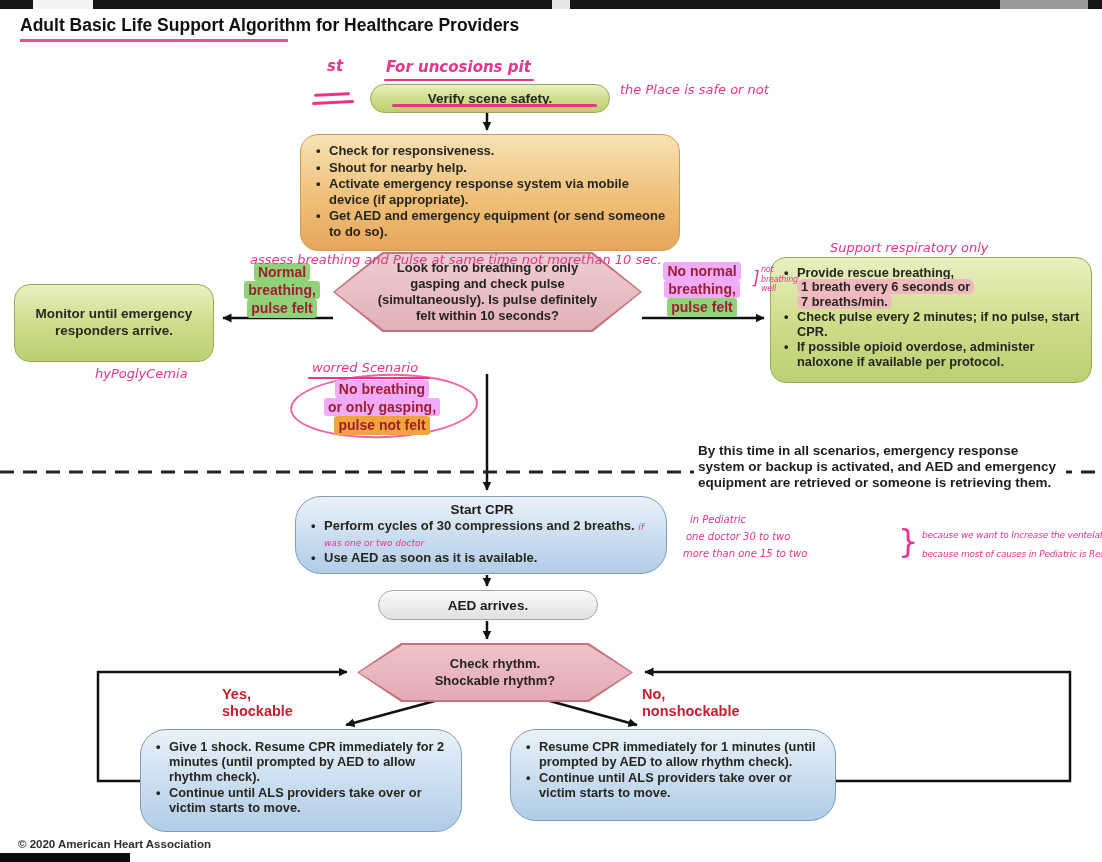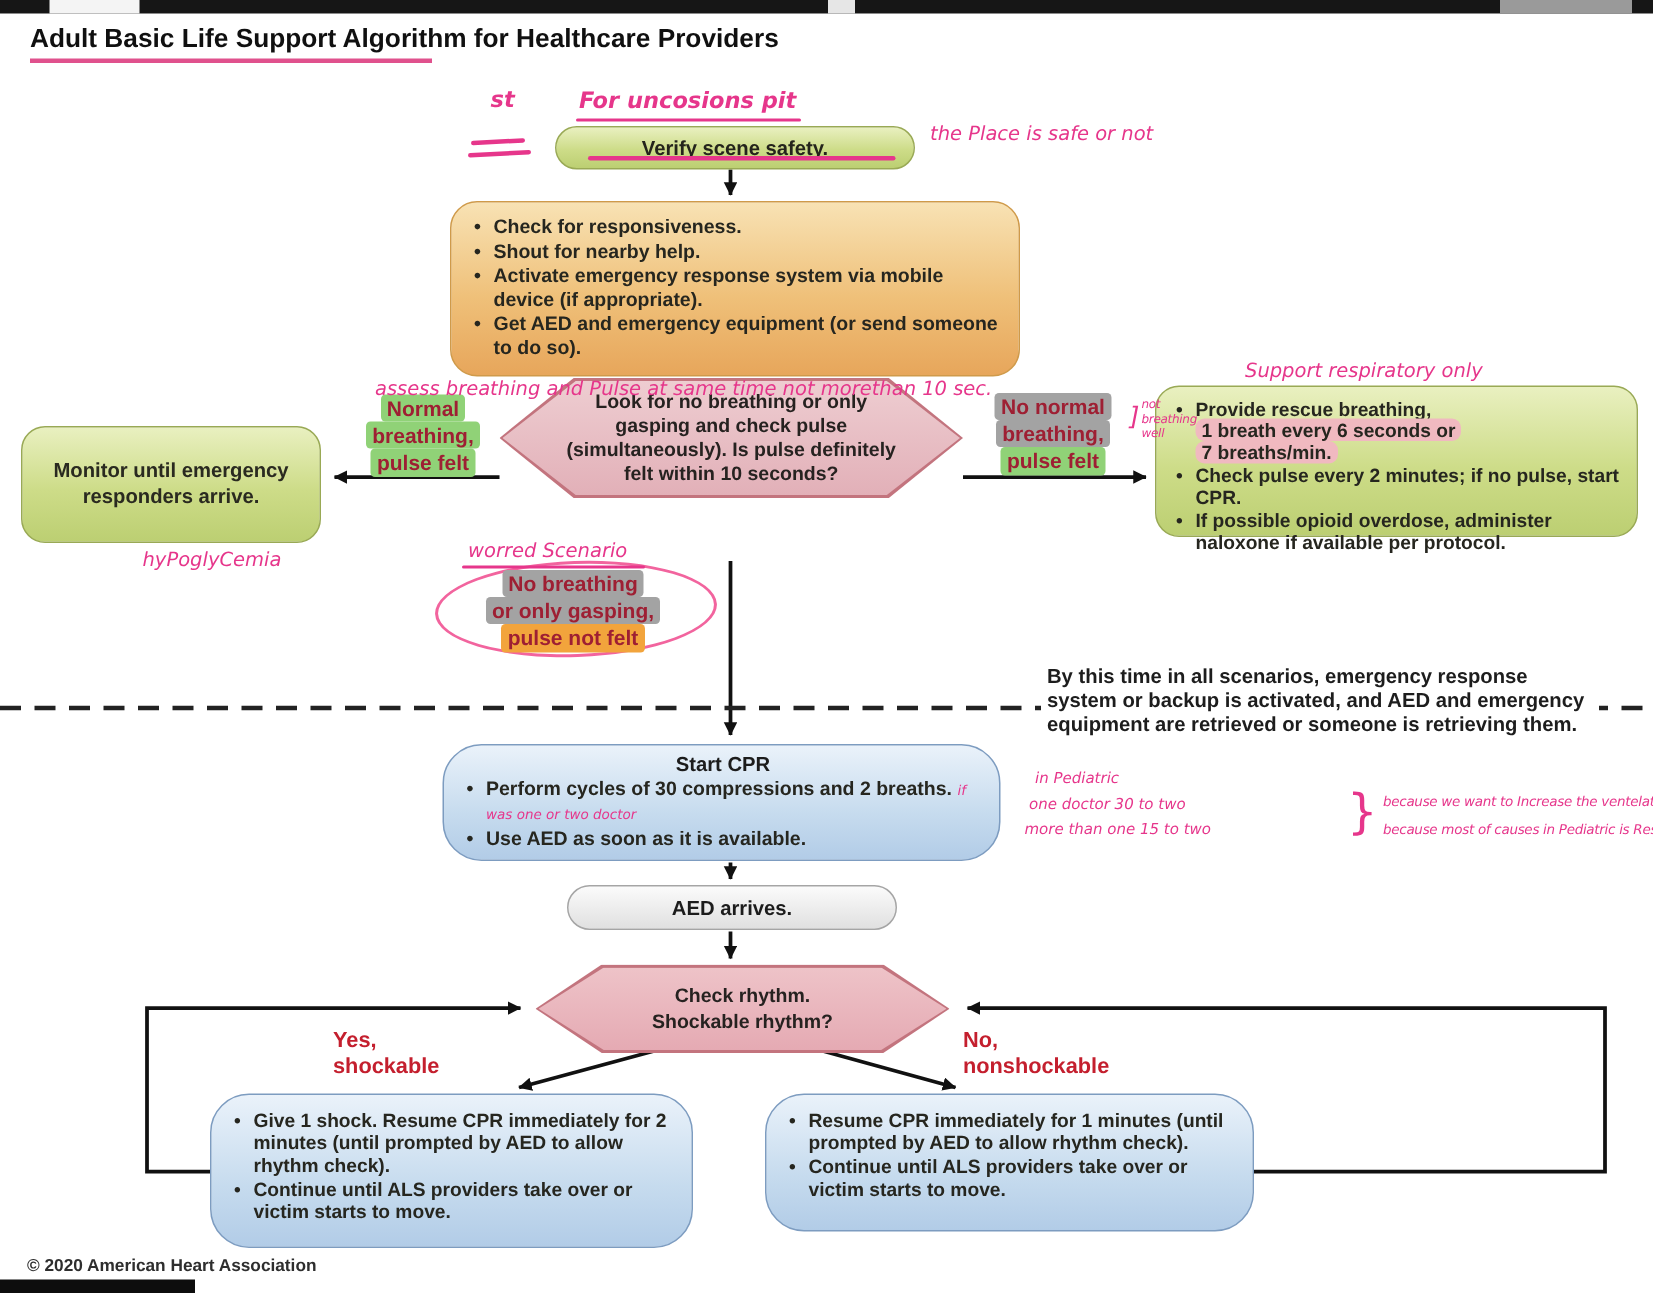--- a/index.html
+++ b/index.html
@@ -39,21 +39,21 @@
   .ctr-text{display:flex;align-items:center;justify-content:center;text-align:center;
             font-weight:700;color:#2a2a20;}
   ul.b{margin:0;padding:0;list-style:none;}
   ul.b li{position:relative;padding-left:14px;font-weight:700;color:#26261f;margin:1px 0;}
   ul.b li::before{content:"\2022";position:absolute;left:1px;top:0;}
   .line{display:block;}
 
   .redlbl{position:absolute;z-index:3;text-align:center;font-weight:800;font-size:14px;
           line-height:1.3;color:#9e1f33;}
   .redlbl span{display:inline-block;padding:0 4px;border-radius:3px;margin:0;}
-  .hl-y{background:#a3a3a3;}
+  .hl-y{background:#f0abfc;}
   .hl-g{background:#90d277;}
   .hl-o{background:#f2a43c;}
   .hl-p{background:#f0b9c0;border-radius:6px;padding:0 4px;}
 
   .branch{position:absolute;z-index:3;font-weight:800;font-size:14.5px;
           line-height:1.2;color:#c41f2e;}
   .ellipse{position:absolute;z-index:3;border:2.5px solid #f2649e;border-radius:50%;
            transform:rotate(-2deg);background:transparent;}
   .note-plain{font-weight:700;font-size:13.5px;line-height:1.18;color:#1d1d1d;background:#ffffff;}
   .hand-inline{font-family:"DejaVu Sans",sans-serif;font-style:italic;color:#e6368b;
@@ -142,21 +142,21 @@
 
   <div class="redlbl" style="left:646px;top:262px;width:112px;">
     <span class="hl-y">No normal</span><br>
     <span class="hl-y">breathing,</span><br>
     <span class="hl-g">pulse felt</span>
   </div>
   <div class="hand" style="left:753px;top:268px;font-size:17px;">]</div>
   <div class="hand hand-xs" style="left:761px;top:265px;width:40px;white-space:normal;line-height:1.2;">not breathing well</div>
 
   <div class="hand hand-md" style="left:830px;top:240px;">Support respiratory only</div>
-  <div class="node green-grad green-round" style="left:770px;top:257px;width:322px;height:101px;padding:7px 8px 4px 12px;">
+  <div class="node green-grad green-round" style="left:770px;top:257px;width:322px;height:126px;padding:7px 8px 4px 12px;">
     <ul class="b" style="font-size:12.8px;line-height:1.13;">
       <li>
         <span class="line">Provide rescue breathing,</span>
         <span class="line"><span class="hl-p">1 breath every 6 seconds or</span></span>
         <span class="line"><span class="hl-p">7 breaths/min.</span></span>
       </li>
       <li>Check pulse every 2 minutes; if no pulse, start CPR.</li>
       <li>If possible opioid overdose, administer naloxone if available per protocol.</li>
     </ul>
   </div>

